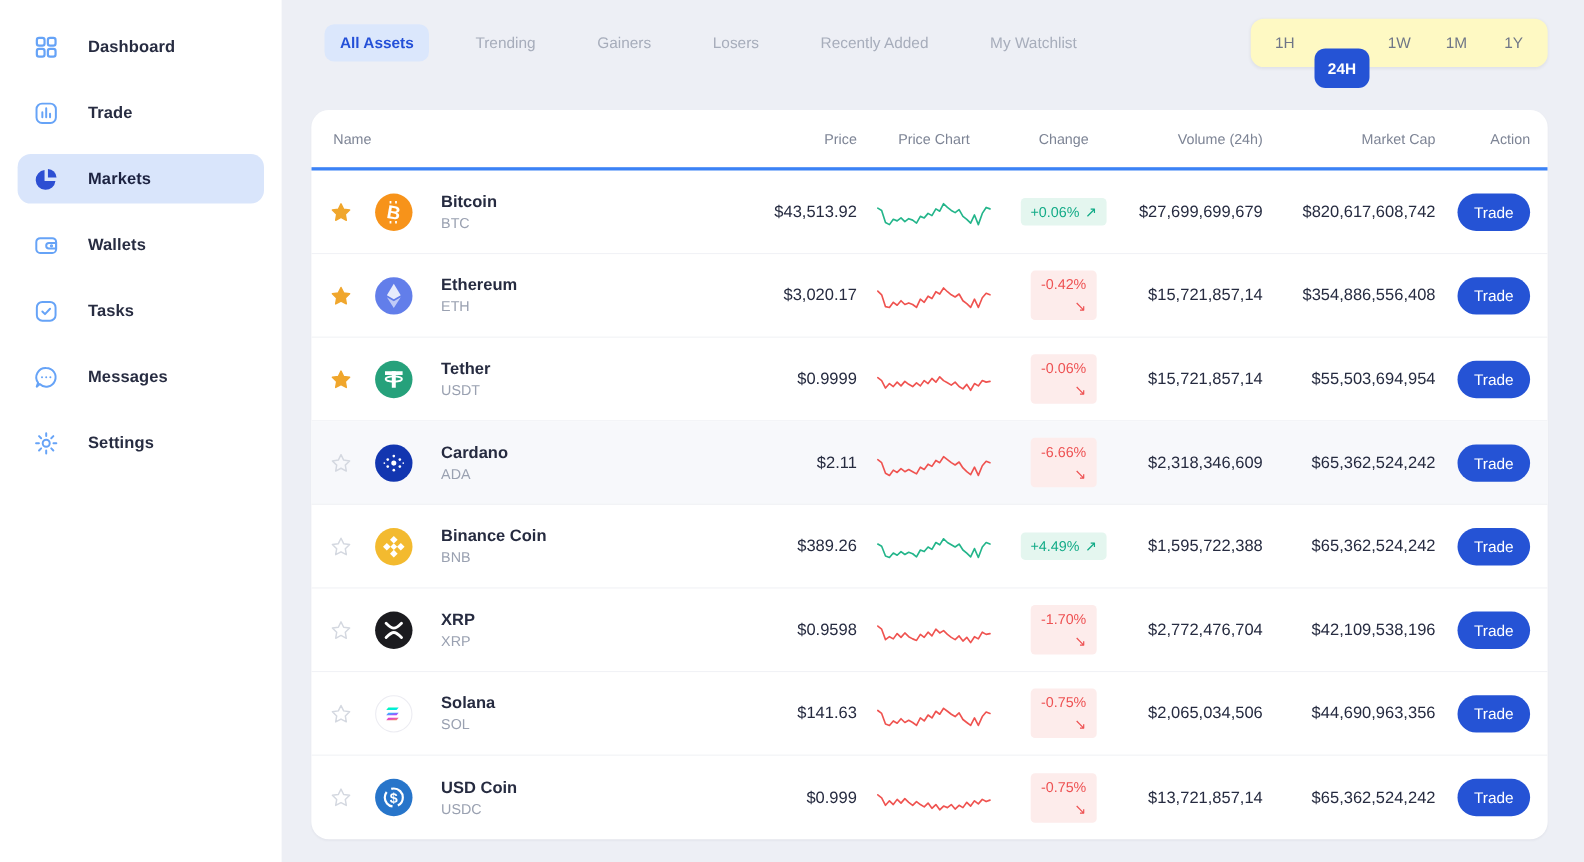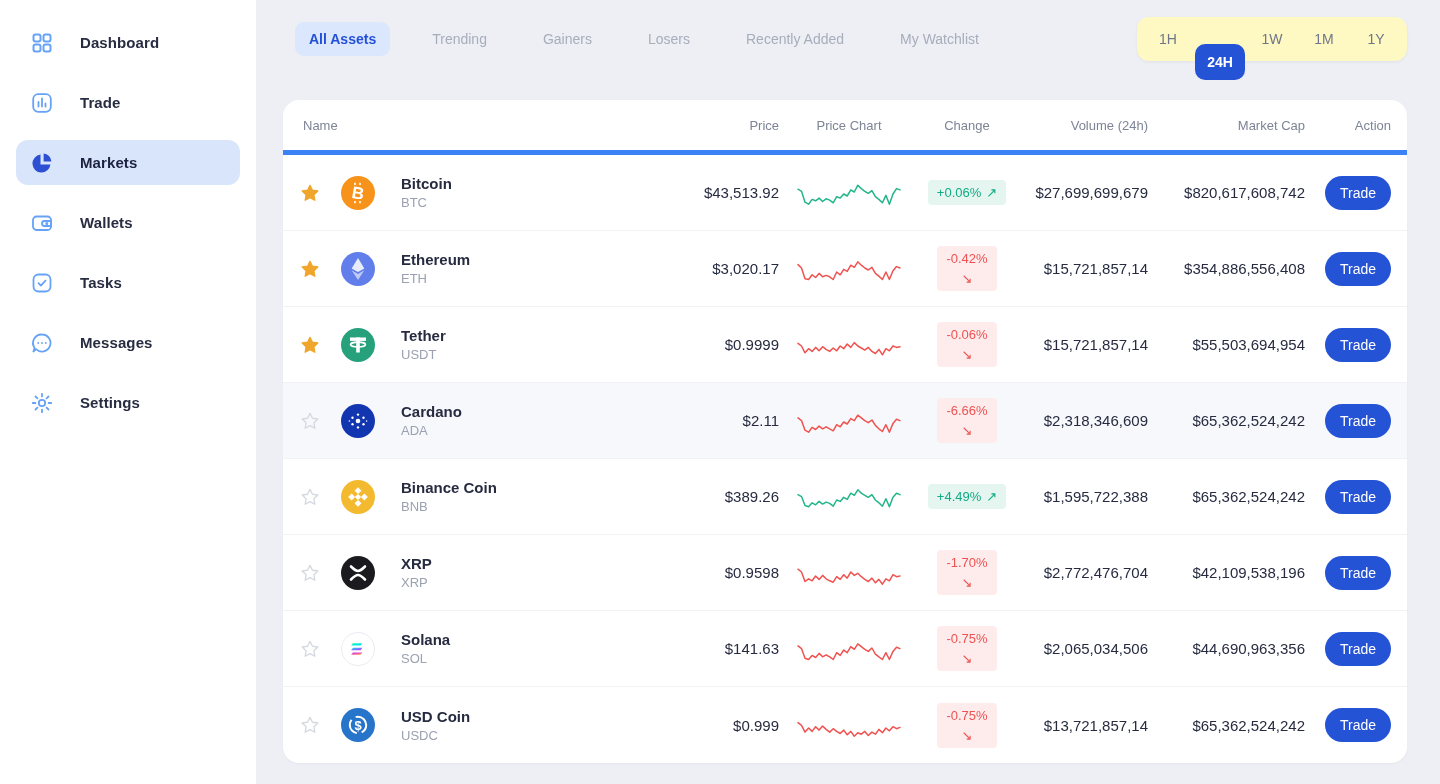--- a/index.html
+++ b/index.html
@@ -58,21 +58,21 @@
     background:#ffffff; border-radius:16px;
     box-shadow:0 1px 2px rgba(16,24,40,.04);
     overflow:hidden;
   }
   .grid-row {
     display:grid;
     grid-template-columns:30px 56px 1fr 170px 140px 96px 133px 157px 86px;
     align-items:center;
     padding:0 16px;
   }
-  .thead { height:55px; border-bottom:5px solid #3b82f6; }
+  .thead { height:55px; border-bottom:3px solid #3b82f6; }
   .th { font-size:13px; color:#7d8495; font-weight:400; }
   .th.c-name { grid-column:1 / 4; padding-left:4px; }
   .t-right { text-align:right; }
   .t-center { text-align:center; }
   .trow { height:76px; border-bottom:1px solid #f1f2f6; }
   .trow:last-child { border-bottom:none; }
   .trow.highlighted { background:#f7f8fb; }
   .star-btn { width:22px; height:22px; cursor:pointer; display:flex; align-items:center; justify-content:center; }
   .coin-avatar {
     width:34px; height:34px; border-radius:50%;
@@ -80,21 +80,21 @@
     margin-left:12px;
   }
   .coin-cell { display:flex; flex-direction:column; gap:3px; padding-left:16px; }
   .coin-name { font-size:15px; font-weight:700; color:#262b40; }
   .coin-symbol { font-size:13px; color:#9aa1b1; }
   .price-cell { font-size:15px; color:#262b40; }
   .spark-wrap { display:flex; justify-content:center; align-items:center; }
   .change-cell { display:flex; justify-content:center; }
   .badge {
     font-size:13px; border-radius:4px; padding:5px 9px;
-    display:inline-flex; align-items:center; gap:5px; white-space:nowrap;
+    display:inline-flex; align-items:flex-end; gap:5px; white-space:nowrap;
   }
   .badge.up { color:#13ab87; background:#e4f6ef; }
   .badge.down { color:#ee5253; background:#fdeceb;flex-direction:column; }
   .num-cell { font-size:15px; color:#262b40; }
   .action-cell { display:flex; justify-content:flex-end; }
   .trade-btn {
     width:66px; height:34px; border:none; border-radius:17px;
     background:#2553d5; color:#ffffff; font-size:14px; font-weight:500;
     font-family:inherit; cursor:pointer;
   }

